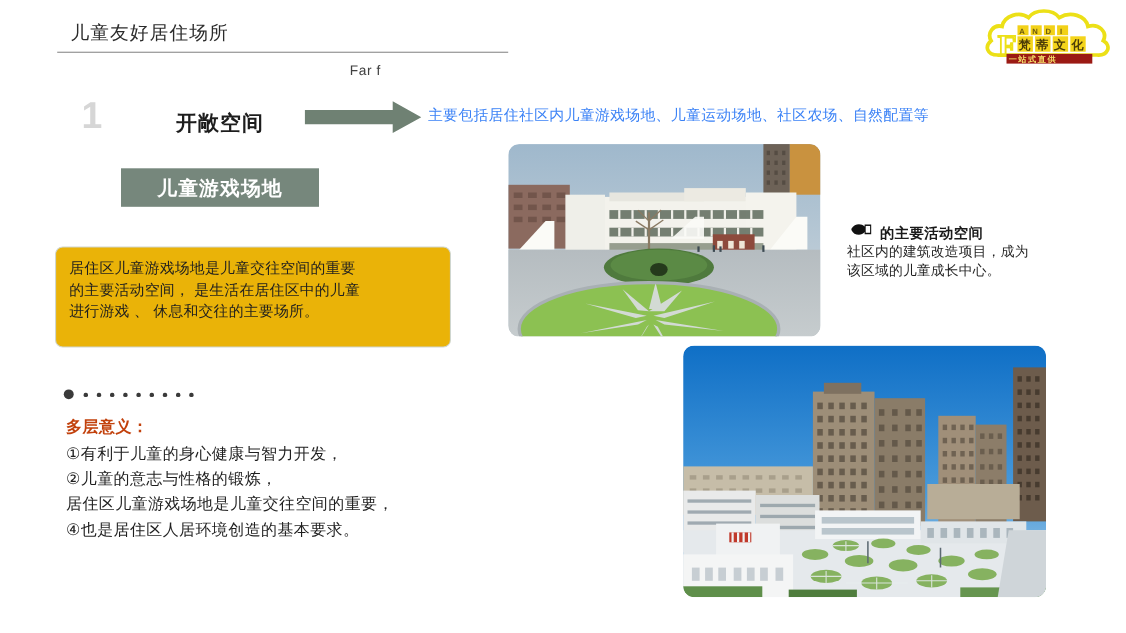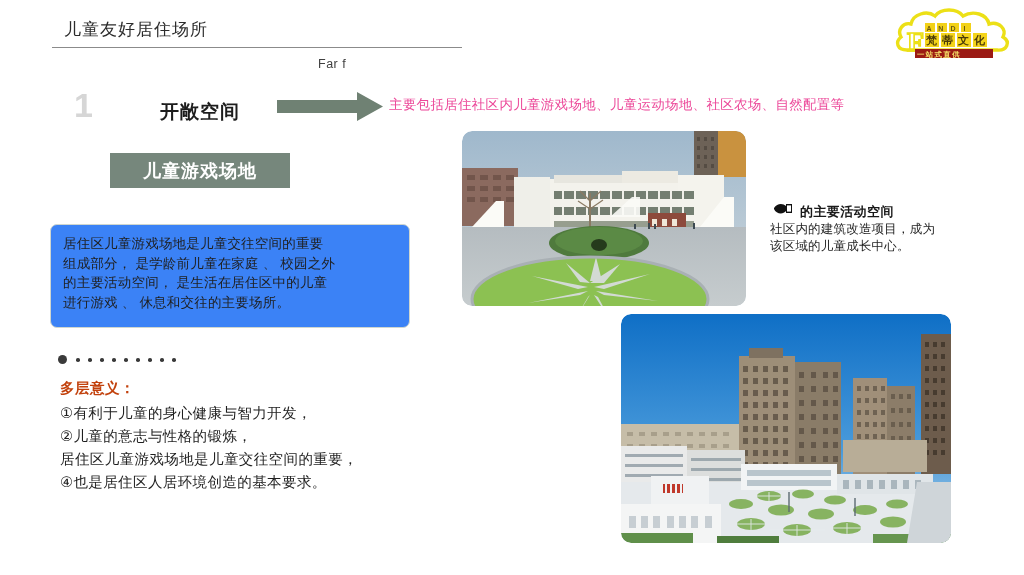--- a/index.html
+++ b/index.html
@@ -38,37 +38,37 @@
     font-size:34px;font-weight:700;color:#d6d6d6;line-height:1;
   }
   .sec-title{
     position:absolute;left:160px;top:99px;
     font-size:19px;font-weight:700;color:#1d1d1d;letter-spacing:1px;
     white-space:nowrap;
   }
   .arrow{position:absolute;left:277px;top:91px;width:106px;height:31px;}
   .sec-desc{
     position:absolute;left:389px;top:96px;
-    font-size:13.5px;color:#ec4899;letter-spacing:.3px;white-space:nowrap;
+    font-size:13.5px;color:#3b82f6;letter-spacing:.3px;white-space:nowrap;
   }
 
   
   .green-label{
     position:absolute;left:110px;top:153px;width:180px;height:35px;
     background:#76877c;
     display:flex;align-items:center;justify-content:center;
   }
   .green-label span{
     font-size:18px;font-weight:700;color:#ffffff;letter-spacing:1px;
   }
 
   
   .para-box{
-    position:absolute;left:50px;top:224px;width:360px;height:104px;
-    border:1.3px solid #cfd6cf;border-radius:7px;background:#3b82f6;
+    position:absolute;left:50px;top:224px;width:360px;height:92px;
+    border:1.3px solid #cfd6cf;border-radius:7px;background:#eab308;
     box-sizing:border-box;
     padding:9px 12px 0 12px;
   }
   .para-box p{
     margin:0;font-size:13.5px;line-height:19.5px;color:#1f1f1f;
     letter-spacing:.2px;
   }
 
   
   .dots{position:absolute;left:58px;top:350px;height:10px;}
@@ -166,21 +166,20 @@
   </div>
 
   <div class="sec-desc">主要包括居住社区内儿童游戏场地、儿童运动场地、社区农场、自然配置等</div>
 
   <div class="green-label">
     <span>儿童游戏场地</span>
   </div>
 
   <div class="para-box">
     <p>居住区儿童游戏场地是儿童交往空间的重要</p>
-    <p>组成部分， 是学龄前儿童在家庭 、 校园之外</p>
     <p>的主要活动空间， 是生活在居住区中的儿童</p>
     <p>进行游戏 、 休息和交往的主要场所。</p>
   </div>
 
   <div class="dots">
     <span class="d big"></span>
     <span class="d sm"></span>
     <span class="d sm"></span>
     <span class="d sm"></span>
     <span class="d sm"></span>

